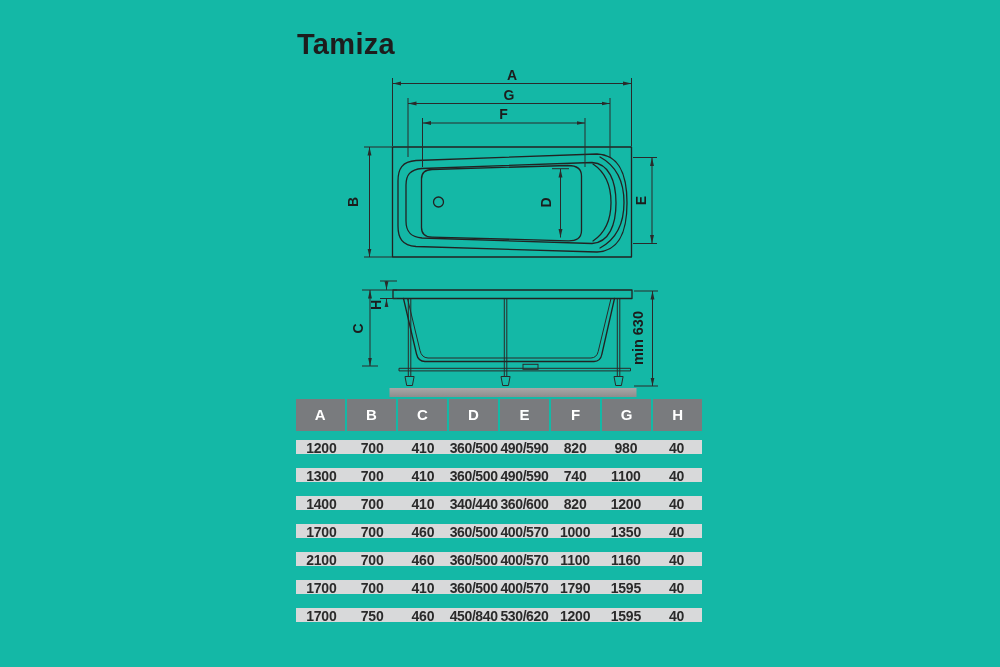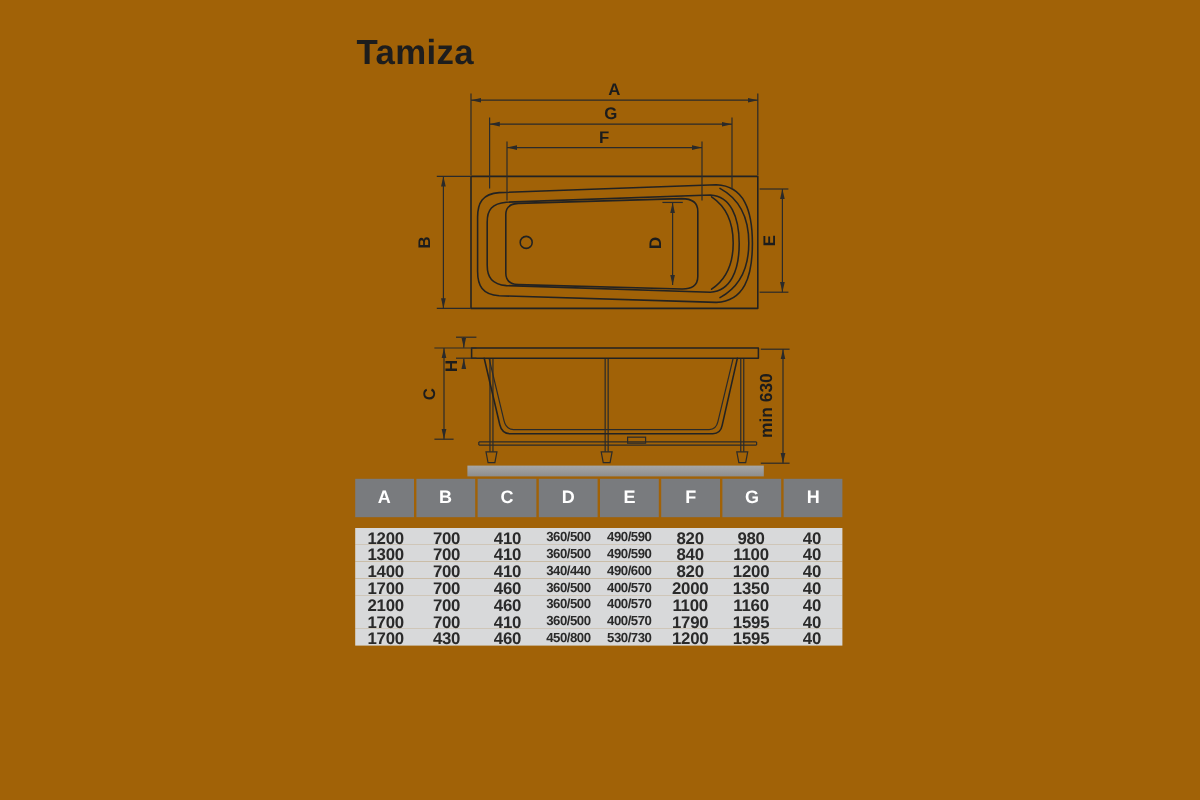--- a/index.html
+++ b/index.html
@@ -1,17 +1,17 @@
 <!DOCTYPE html>
 <html><head>
 <meta charset="utf-8">
 <style>
   html,body{margin:0;padding:0;background:#ffffff;}
   .page{
-    position:relative;width:1000px;height:667px;background:#a16207;overflow:hidden;
+    position:relative;width:1000px;height:667px;background:#14b8a6;overflow:hidden;
     font-family:"Liberation Sans",sans-serif;
   }
   .title{
     position:absolute;left:297px;top:28px;margin:0;
     font-size:29px;font-weight:600;color:#1d1d1d;letter-spacing:.3px;
   }
   .drawing{position:absolute;left:330px;top:60px;width:360px;height:345px;}
   .drawing .shape{fill:none;stroke:#222222;stroke-width:1.3;stroke-linejoin:round;stroke-linecap:round;}
   .drawing .thin{fill:none;stroke:#2a2a2a;stroke-width:1;}
   .drawing .dim{fill:none;stroke:#2a2a2a;stroke-width:1;}
@@ -25,27 +25,27 @@
   .thead{
     display:grid;grid-template-columns:repeat(8,1fr);gap:2.5px;
     height:31.5px;margin-bottom:9px;
   }
   .th{
     background:#797b7e;color:#ffffff;display:flex;align-items:center;justify-content:center;
     font-size:15px;font-weight:bold;
   }
   .trow{
     display:grid;grid-template-columns:repeat(8,1fr);
-    background:#d8d9da;height:14px;margin-bottom:0;
+    background:#d8d9da;height:14px;margin-bottom:14px;
     align-items:center;
   }
   .td{
     text-align:center;font-size:14px;font-weight:bold;color:#2a2a2a;letter-spacing:-.2px;
   }
-  .td.small{font-size:11px;letter-spacing:-.4px;}
+  .td.small{font-size:14px;letter-spacing:-.4px;}
 </style>
 </head>
 <body>
 
 <div class="page">
 
   <h1 class="title">Tamiza</h1>
 
   <svg class="drawing" viewBox="330 60 360 345">
     <defs>
@@ -181,43 +181,43 @@
       <div class="td">980</div>
       <div class="td">40</div>
     </div>
 
     <div class="trow">
       <div class="td">1300</div>
       <div class="td">700</div>
       <div class="td">410</div>
       <div class="td small">360/500</div>
       <div class="td small">490/590</div>
-      <div class="td">840</div>
+      <div class="td">740</div>
       <div class="td">1100</div>
       <div class="td">40</div>
     </div>
 
     <div class="trow">
       <div class="td">1400</div>
       <div class="td">700</div>
       <div class="td">410</div>
       <div class="td small">340/440</div>
-      <div class="td small">490/600</div>
+      <div class="td small">360/600</div>
       <div class="td">820</div>
       <div class="td">1200</div>
       <div class="td">40</div>
     </div>
 
     <div class="trow">
       <div class="td">1700</div>
       <div class="td">700</div>
       <div class="td">460</div>
       <div class="td small">360/500</div>
       <div class="td small">400/570</div>
-      <div class="td">2000</div>
+      <div class="td">1000</div>
       <div class="td">1350</div>
       <div class="td">40</div>
     </div>
 
     <div class="trow">
       <div class="td">2100</div>
       <div class="td">700</div>
       <div class="td">460</div>
       <div class="td small">360/500</div>
       <div class="td small">400/570</div>
@@ -232,23 +232,23 @@
       <div class="td">410</div>
       <div class="td small">360/500</div>
       <div class="td small">400/570</div>
       <div class="td">1790</div>
       <div class="td">1595</div>
       <div class="td">40</div>
     </div>
 
     <div class="trow">
       <div class="td">1700</div>
-      <div class="td">430</div>
+      <div class="td">750</div>
       <div class="td">460</div>
-      <div class="td small">450/800</div>
-      <div class="td small">530/730</div>
+      <div class="td small">450/840</div>
+      <div class="td small">530/620</div>
       <div class="td">1200</div>
       <div class="td">1595</div>
       <div class="td">40</div>
     </div>
   </div>
 
 </div>
 
 </body></html>

